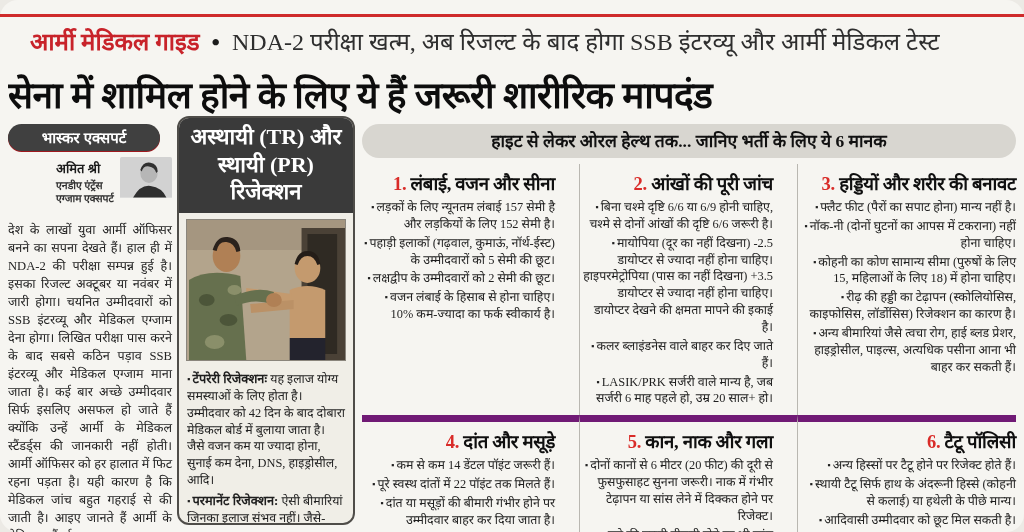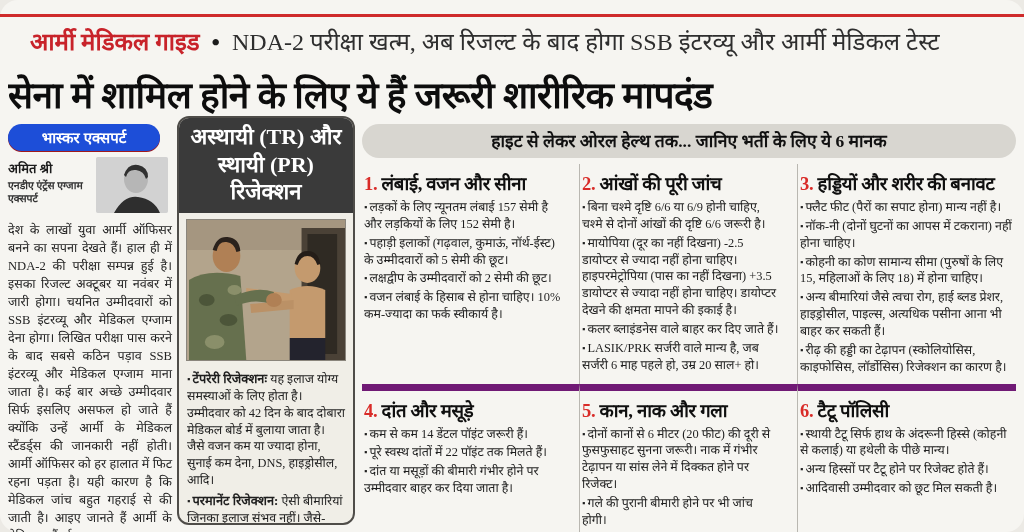--- a/index.html
+++ b/index.html
@@ -12,24 +12,24 @@
   .kicker { position:absolute; top:24px; left:30px; right:8px; font-size:24px; white-space:nowrap; }
   .kicker .k-label { color:#c8232a; font-weight:bold; }
   .kicker .k-bullet { color:#1c1c1c; font-weight:bold; padding:0 6px; }
   .kicker .k-text { color:#2e2e2e; }
 
   .headline { position:absolute; top:60px; left:8px; width:1008px; font-size:37px; font-weight:bold;
               color:#0d0d0d; letter-spacing:-0.5px; white-space:nowrap; overflow:hidden;margin-top:8px; }
 
   
   .left-col { position:absolute; left:8px; top:124px; width:164px; }
-  .badge { width:152px; height:27px; background:#1d4ed8; border-radius:14px; color:#fff;
+  .badge { width:152px; height:27px; background:#404040; border-radius:14px; color:#fff;
            font-weight:bold; font-size:15px; text-align:center; line-height:27px;
            font-family:"Liberation Sans", sans-serif; box-shadow:0 1px 0 #9e181d; }
-  .expert-row { display:flex; margin-top:6px; align-items:flex-start; }
+  .expert-row { display:flex; margin-top:6px; align-items:flex-start;margin-left:48px; }
   .expert-meta { width:88px; }
   .expert-name { font-weight:bold; font-size:13px; margin-top:2px; }
   .expert-title { font-size:10.5px; font-weight:bold; color:#333; line-height:1.25; margin-top:2px; }
   .expert-photo { width:72px; height:56px; border-radius:2px; overflow:hidden; filter:grayscale(1); }
   .expert-body { margin-top:8px; font-size:12.6px; line-height:1.43; text-align:justify; color:#222; }
 
   
   .rej-box { position:absolute; left:177px; top:116px; width:178px; height:409px;
              background:#f0eee7; border:2px solid #4f4d49; border-radius:12px; overflow:hidden; }
   .rej-head { background:#3a3a3a; color:#fff; font-weight:bold; font-size:22px; text-align:center;
@@ -39,21 +39,21 @@
   .rej-items { padding:2px 8px 8px; }
   .rej-item { font-size:12.4px; line-height:1.36; color:#1e1e1e; margin-top:4px; text-align:left; }
   .rej-item .bullet-mark { font-size:9px; vertical-align:1px; }
   .rej-item b { font-size:12.8px; }
 
   
   .right { position:absolute; left:362px; top:124px; width:654px; }
   .banner { height:34px; background:#d8d6d0; border-radius:17px; text-align:center; line-height:34px;
             font-size:17.5px; font-weight:bold; color:#111; }
   .std-grid { display:grid; grid-template-columns:1fr 1fr 1fr; margin-top:6px; }
-  .std-cell { padding:6px 18px 8px 2px; border-right:1px solid #b9b7b1; min-height:96px; }
+  .std-cell { padding:6px 24px 8px 2px; border-right:1px solid #b9b7b1; min-height:96px;text-align:right; }
   .std-cell:nth-child(3n) { border-right:none; padding-right:0; }
   .std-cell:nth-child(n+4) { border-top:7px solid #701a75; }
   .std-cell:nth-child(1), .std-cell:nth-child(2), .std-cell:nth-child(3) { min-height:202px; }
   .std-head { font-size:18.5px; font-weight:bold; margin-bottom:4px; letter-spacing:-0.3px; }
   .std-num { color:#d92b28; }
   .std-title { color:#0f0f0f; }
   .std-bullet { font-size:12.4px; line-height:1.36; color:#1e1e1e; margin-top:2px; }
   .std-bullet .bullet-mark { font-size:9px; vertical-align:1px; }
 
   .note { margin-top:5px; border-top:2px solid #97958f; border-bottom:3px solid #8b8983;
@@ -145,38 +145,38 @@
           <div class="std-bullet"><span class="bullet-mark">▪ </span><span>बिना चश्मे दृष्टि 6/6 या 6/9 होनी चाहिए, चश्मे से दोनों आंखों की दृष्टि 6/6 जरूरी है।</span></div>
           <div class="std-bullet"><span class="bullet-mark">▪ </span><span>मायोपिया (दूर का नहीं दिखना) -2.5 डायोप्टर से ज्यादा नहीं होना चाहिए। हाइपरमेट्रोपिया (पास का नहीं दिखना) +3.5 डायोप्टर से ज्यादा नहीं होना चाहिए। डायोप्टर देखने की क्षमता मापने की इकाई है।</span></div>
           <div class="std-bullet"><span class="bullet-mark">▪ </span><span>कलर ब्लाइंडनेस वाले बाहर कर दिए जाते हैं।</span></div>
           <div class="std-bullet"><span class="bullet-mark">▪ </span><span>LASIK/PRK सर्जरी वाले मान्य है, जब सर्जरी 6 माह पहले हो, उम्र 20 साल+ हो।</span></div>
         </div>
         <div class="std-cell">
           <div class="std-head"><span class="std-num">3. </span><span class="std-title">हड्डियों और शरीर की बनावट</span></div>
           <div class="std-bullet"><span class="bullet-mark">▪ </span><span>फ्लैट फीट (पैरों का सपाट होना) मान्य नहीं है।</span></div>
           <div class="std-bullet"><span class="bullet-mark">▪ </span><span>नॉक-नी (दोनों घुटनों का आपस में टकराना) नहीं होना चाहिए।</span></div>
           <div class="std-bullet"><span class="bullet-mark">▪ </span><span>कोहनी का कोण सामान्य सीमा (पुरुषों के लिए 15, महिलाओं के लिए 18) में होना चाहिए।</span></div>
+          <div class="std-bullet"><span class="bullet-mark">▪ </span><span>रीढ़ की हड्डी का टेढ़ापन (स्कोलियोसिस, काइफोसिस, लॉर्डोसिस) रिजेक्शन का कारण है।</span></div>
           <div class="std-bullet"><span class="bullet-mark">▪ </span><span>अन्य बीमारियां जैसे त्वचा रोग, हाई ब्लड प्रेशर, हाइड्रोसील, पाइल्स, अत्यधिक पसीना आना भी बाहर कर सकती हैं।</span></div>
-          <div class="std-bullet"><span class="bullet-mark">▪ </span><span>रीढ़ की हड्डी का टेढ़ापन (स्कोलियोसिस, काइफोसिस, लॉर्डोसिस) रिजेक्शन का कारण है।</span></div>
         </div>
         <div class="std-cell">
           <div class="std-head"><span class="std-num">4. </span><span class="std-title">दांत और मसूड़े</span></div>
           <div class="std-bullet"><span class="bullet-mark">▪ </span><span>कम से कम 14 डेंटल पॉइंट जरूरी हैं।</span></div>
           <div class="std-bullet"><span class="bullet-mark">▪ </span><span>पूरे स्वस्थ दांतों में 22 पॉइंट तक मिलते हैं।</span></div>
           <div class="std-bullet"><span class="bullet-mark">▪ </span><span>दांत या मसूड़ों की बीमारी गंभीर होने पर उम्मीदवार बाहर कर दिया जाता है।</span></div>
         </div>
         <div class="std-cell">
           <div class="std-head"><span class="std-num">5. </span><span class="std-title">कान, नाक और गला</span></div>
           <div class="std-bullet"><span class="bullet-mark">▪ </span><span>दोनों कानों से 6 मीटर (20 फीट) की दूरी से फुसफुसाहट सुनना जरूरी। नाक में गंभीर टेढ़ापन या सांस लेने में दिक्कत होने पर रिजेक्ट।</span></div>
           <div class="std-bullet"><span class="bullet-mark">▪ </span><span>गले की पुरानी बीमारी होने पर भी जांच होगी।</span></div>
         </div>
         <div class="std-cell">
           <div class="std-head"><span class="std-num">6. </span><span class="std-title">टैटू पॉलिसी</span></div>
+          <div class="std-bullet"><span class="bullet-mark">▪ </span><span>अन्य हिस्सों पर टैटू होने पर रिजेक्ट होते हैं।</span></div>
           <div class="std-bullet"><span class="bullet-mark">▪ </span><span>स्थायी टैटू सिर्फ हाथ के अंदरूनी हिस्से (कोहनी से कलाई) या हथेली के पीछे मान्य।</span></div>
-          <div class="std-bullet"><span class="bullet-mark">▪ </span><span>अन्य हिस्सों पर टैटू होने पर रिजेक्ट होते हैं।</span></div>
           <div class="std-bullet"><span class="bullet-mark">▪ </span><span>आदिवासी उम्मीदवार को छूट मिल सकती है।</span></div>
         </div>
       </div>
     <div class="note">
       <b>नोट</b><span class="vbar"></span><span>इन 6 जांच के अलावा ब्लड, यूरिन, चेस्ट और स्पाइन एक्स-रे, अल्ट्रासाउंड और स्पेशल टेस्ट भी होते हैं। महिलाओं के लिए गायनकोलॉजिकल परीक्षा भी होती है। NDA, TES, CDS या TGC जैसी अलग एंट्री में मानक थोड़े अलग हो सकते हैं, लेकिन मुख्य पैरामीटर लगभग समान रहते हैं।</span>
     </div>
   </div>
 
 </div>
 

